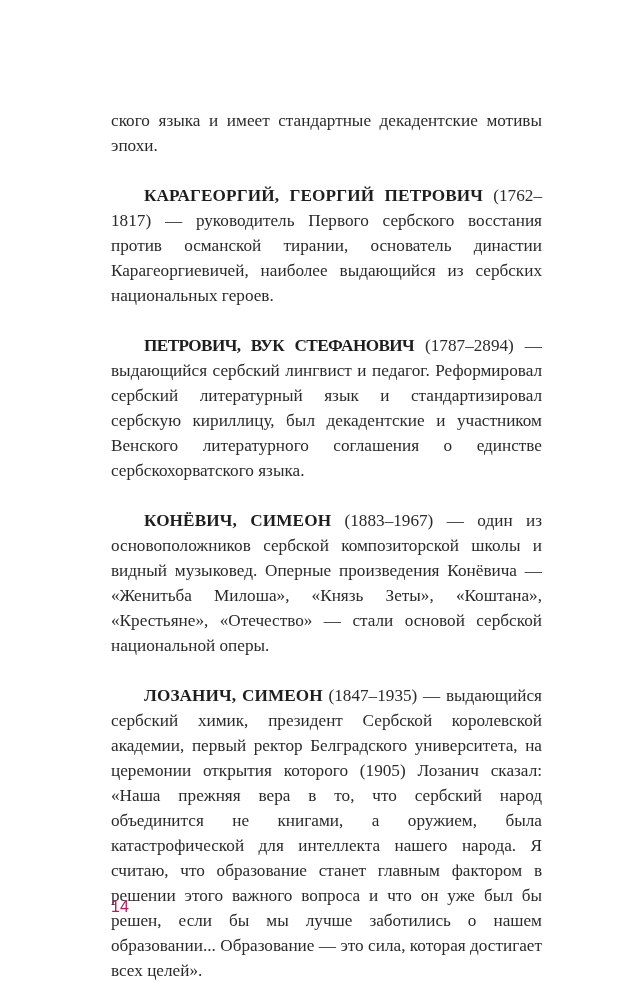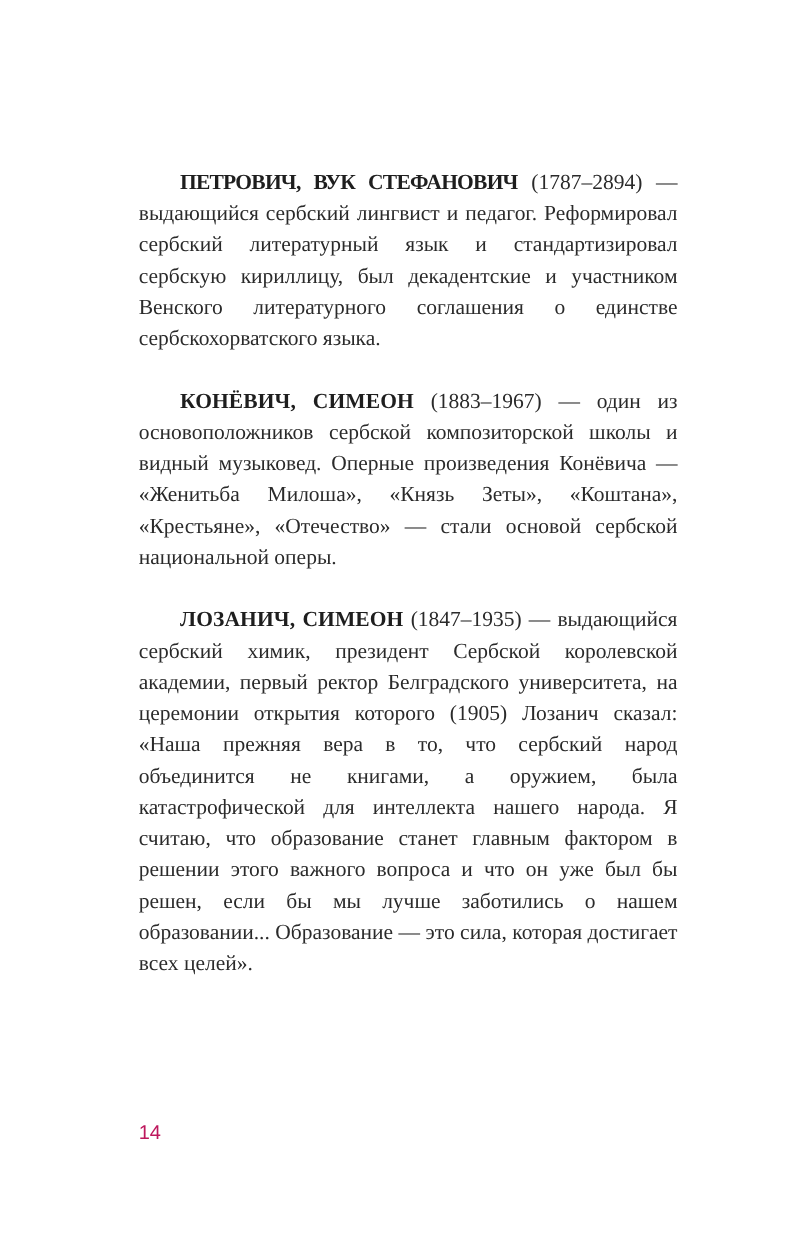--- a/index.html
+++ b/index.html
@@ -49,21 +49,23 @@
       top: 898px;
       font-family: "Liberation Sans", "DejaVu Sans", sans-serif;
       font-size: 16px;
       color: #be185d;
     }
   </style>
 </head>
 <body>
 
 <div class="page">
+  <p class="cont">ского языка и имеет стандартные декадентские мотивы эпохи.</p>
 
+  <p class="entry"><span class="name">КАРАГЕОРГИЙ, ГЕОРГИЙ ПЕТРОВИЧ</span><span> (1762–1817)</span><span> — руководитель Первого сербского восстания против османской тирании, основатель династии Карагеоргиевичей, наиболее выдающийся из сербских национальных героев.</span></p>
 
   <p class="entry tight"><span class="name">ПЕТРОВИЧ, ВУК СТЕФАНОВИЧ</span><span> (1787–2894)</span><span> — выдающийся сербский лингвист и педагог. Реформировал сербский литературный язык и стандартизировал сербскую кириллицу, был декадентские и участником Венского литературного соглашения о единстве сербскохорватского языка.</span></p>
 
   <p class="entry"><span class="name">КОНЁВИЧ, СИМЕОН</span><span> (1883–1967)</span><span> — один из основоположников сербской композиторской школы и видный музыковед. Оперные произведения Конёвича — «Женитьба Милоша», «Князь Зеты», «Коштана», «Крестьяне», «Отечество» — стали основой сербской национальной оперы.</span></p>
 
   <p class="entry"><span class="name">ЛОЗАНИЧ, СИМЕОН</span><span> (1847–1935)</span><span> — выдающийся сербский химик, президент Сербской королевской академии, первый ректор Белградского университета, на церемонии открытия которого (1905) Лозанич сказал: «Наша прежняя вера в то, что сербский народ объединится не книгами, а оружием, была катастрофической для интеллекта нашего народа. Я считаю, что образование станет главным фактором в решении этого важного вопроса и что он уже был бы решен, если бы мы лучше заботились о нашем образовании... Образование — это сила, которая достигает всех целей».</span></p>
 </div>
 
 <div class="page-number">14</div>
 

